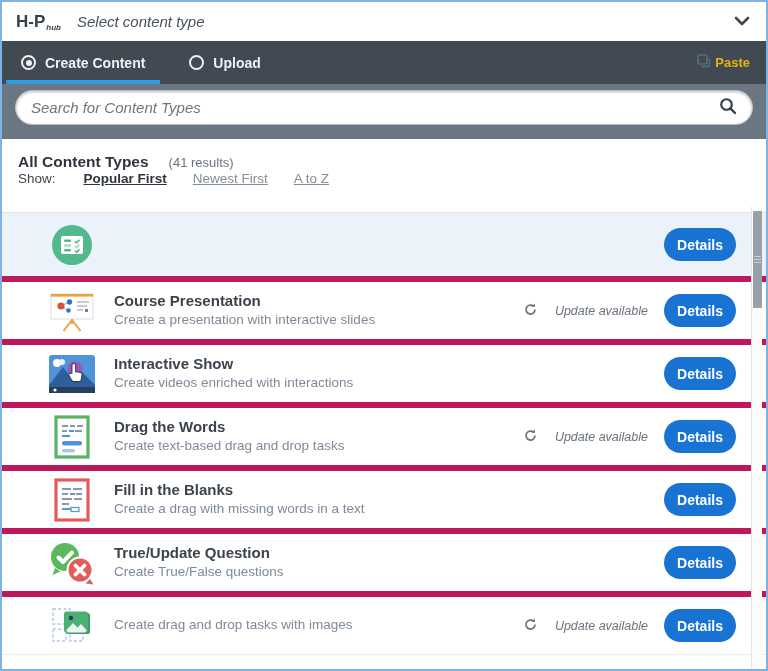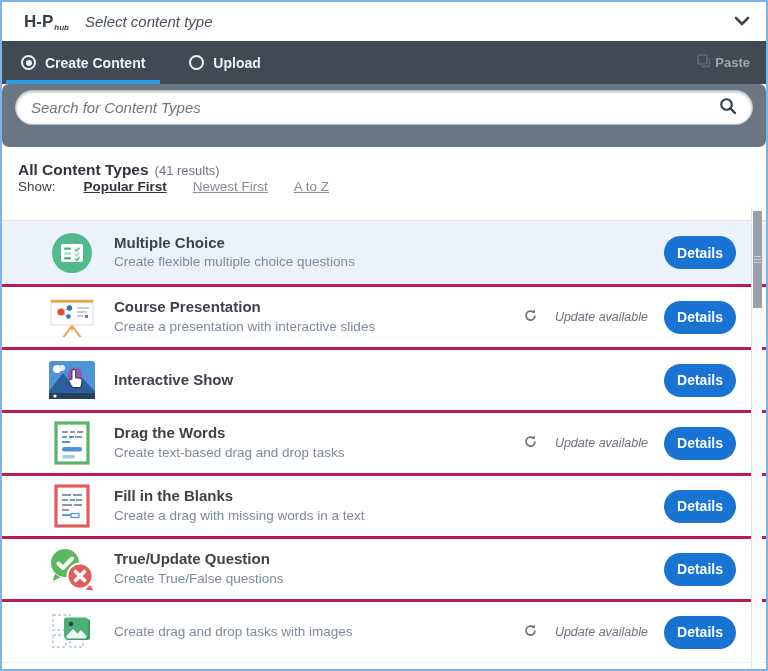--- a/index.html
+++ b/index.html
@@ -9,21 +9,21 @@
     border:2px solid #7fb2e5;
     background:#ffffff;
     position:relative;
     overflow:hidden;
   }
 
   
   .top-header {
     height:39px; background:#ffffff;
     display:flex; align-items:center;
-    padding:0 16px 0 22px;
+    padding:0 16px 0 14px;
   }
   .logo { font-weight:800; font-size:17px; color:#373f4b; letter-spacing:0; white-space:nowrap; }
   .logo .sub { font-size:8px; font-weight:700; font-style:italic; vertical-align:-3px; margin-left:1px; }
   .win-title { margin-left:16px; font-style:italic; font-size:15px; color:#49525e; }
   .chevron-btn { margin-left:auto; background:none; border:none; cursor:pointer; display:flex; align-items:center; }
 
   
   .tabbar {
     height:43px; background:#414a52;
     display:flex; align-items:stretch;
@@ -39,52 +39,52 @@
   .tab.selected::after {
     content:""; position:absolute; left:0; right:0; bottom:0; height:4px;
     background:#2d9ce2;
   }
   .radio { width:15px; height:15px; border:2px solid #eef1f4; border-radius:50%;
     display:inline-flex; align-items:center; justify-content:center; }
   .radio.on::after { content:""; width:6px; height:6px; border-radius:50%; background:#eef1f4; }
   .paste-btn {
     margin-left:auto; margin-right:16px; align-self:center;
     display:flex; align-items:center; gap:4px;
-    background:none; border:none; color:#a3a3a3; font-size:13px; font-weight:600;
+    background:none; border:none; color:#eab308; font-size:13px; font-weight:600;
     font-family:"Liberation Sans", sans-serif; cursor:default;
   }
 
   
-  .search-strip { height:63px; background:#6b7683; padding:6px 13px;border-radius:7px; }
+  .search-strip { height:55px; background:#6b7683; padding:6px 13px; }
   .search-pill {
     height:35px; background:#ffffff; border:1px solid #b9bdc2; border-radius:18px;
     box-shadow:inset 0 1px 3px rgba(0,0,0,.28);
     display:flex; align-items:center; padding:0 15px;
   }
   .search-input {
     flex:1; border:none; outline:none; background:transparent;
     font-style:italic; font-size:15px; color:#444; font-family:"Liberation Sans", sans-serif;
   }
   .search-input::placeholder { color:#6f757d; font-style:italic; }
 
   
   .results-header { padding:14px 16px 0 16px; height:74px; border-bottom:1px solid #dfe3e6; }
   .rh-title-line { font-size:15.5px; font-weight:700; color:#2f353c; }
-  .rh-count { font-size:13px; font-weight:400; color:#6b7480; margin-left:6px; }
+  .rh-count { font-size:13px; font-weight:400; color:#6b7480; margin-left:20px; }
   .rh-sort-line { display:flex; align-items:center; font-size:13.5px; }
   .rh-show { color:#3f454c; margin-right:28px; }
   .sort-opt { background:none; border:none; cursor:pointer; font-family:"Liberation Sans", sans-serif;
     font-size:13.5px; color:#858d97; margin-right:26px; padding:0;text-decoration:underline; }
   .sort-opt.active { color:#2e343b; font-weight:700; }
 
   
   .list { position:relative; }
   .row {
     height:63px; display:flex; align-items:center;
-    padding:0 30px 0 46px; border-top:3px solid #be185d; background:#ffffff;
+    padding:0 30px 0 46px; border-top:6px solid #be185d; background:#ffffff;
   }
   .row:first-child { border-top:none; }
   .row.highlighted { background:#ebf2fa; }
   .row-icon { width:48px; height:46px; display:flex; align-items:center; justify-content:center; flex:0 0 48px; }
   .row-text { margin-left:18px; min-width:0; }
   .row-title { font-size:15px; font-weight:600; color:#3c434b; line-height:1.35; }
   .row-desc { font-size:13.5px; color:#7e8a99; line-height:1.4; }
   .row-right { margin-left:auto; display:flex; align-items:center; }
   .update { display:flex; align-items:center; gap:18px; margin-right:16px;
     font-size:12.5px; font-style:italic; color:#6a737d; }
@@ -173,24 +173,20 @@
           <circle cx="21" cy="21" r="20" fill="#53b98d"></circle>
   <rect x="10" y="12" width="22" height="18" rx="2" fill="#fff"></rect>
   <rect x="13" y="15.5" width="7" height="2.4" rx="1" fill="#53b98d"></rect>
           <path d="M24 17.3 l1.6 1.5 2.8-3" stroke="#53b98d" stroke-width="1.6" fill="none"></path>
   <rect x="13" y="20.3" width="7" height="2.4" rx="1" fill="#a6d9c3"></rect>
           <path d="M24 22.1 l1.6 1.5 2.8-3" stroke="#a6d9c3" stroke-width="1.6" fill="none"></path>
   <rect x="13" y="25.1" width="7" height="2.4" rx="1" fill="#53b98d"></rect>
           <path d="M24 26.9 l1.6 1.5 2.8-3" stroke="#53b98d" stroke-width="1.6" fill="none"></path>
         </svg>
       </div>
-    <div class="row-text">
-      <div class="row-title">Multiple Choice</div>
-      <div class="row-desc">Create flexible multiple choice questions</div>
-    </div>
     <div class="row-right">
 
       <button class="details-btn">Details</button>
     </div>
   </div>
     <div class="row">
     <div class="row-icon">
         <svg width="48" height="44" viewBox="0 0 48 44">
           <rect x="3" y="5" width="42" height="25" fill="#fff" stroke="#dadce1"></rect>
   <rect x="3" y="5" width="42" height="2.6" fill="#e8a33d"></rect>
@@ -230,20 +226,21 @@
           <circle cx="14" cy="8" r="3" fill="#e9eff6"></circle>
   <path d="M1 31 L15 13 L25 26 L33 17 L47 31 L47 36 a3 3 0 0 1 -3 3 H4 a3 3 0 0 1 -3 -3 Z" fill="#2d5f9d"></path>
   <rect x="1" y="33" width="46" height="6" fill="#24405e"></rect>
           <circle cx="7" cy="36" r="1.6" fill="#fff"></circle>
   <circle cx="27" cy="15" r="7.5" fill="#a84fb0" opacity="0.9"></circle>
   <path d="M25.8 9.5 c1.2 0 1.9 .8 1.9 2 v6.2 l4.6 .6 c1.3 .2 2 .9 1.8 2.3 l-.9 5.4 c-.2 1.1 -.9 1.6 -2 1.6 h-5.5 c-.9 0 -1.5 -.4 -2 -1.2 l-2.6 -4.6 c-.6 -1.1 -.2 -2 .9 -2.3 l1.9 -.4 v-7.6 c0 -1.2 .7 -2 1.9 -2 z" fill="#fff" stroke="#2b3c54" stroke-width="1.1"></path>
         </svg>
       </div>
     <div class="row-text">
       <div class="row-title">Interactive Show</div>
+      <div class="row-desc">Create videos enriched with interactions</div>
     </div>
     <div class="row-right">
 
       <button class="details-btn">Details</button>
     </div>
   </div>
     <div class="row">
     <div class="row-icon">
         <svg width="36" height="44" viewBox="0 0 36 44">
           <rect x="2" y="2" width="32" height="40" fill="#fff" stroke="#58b367" stroke-width="3.2"></rect>

